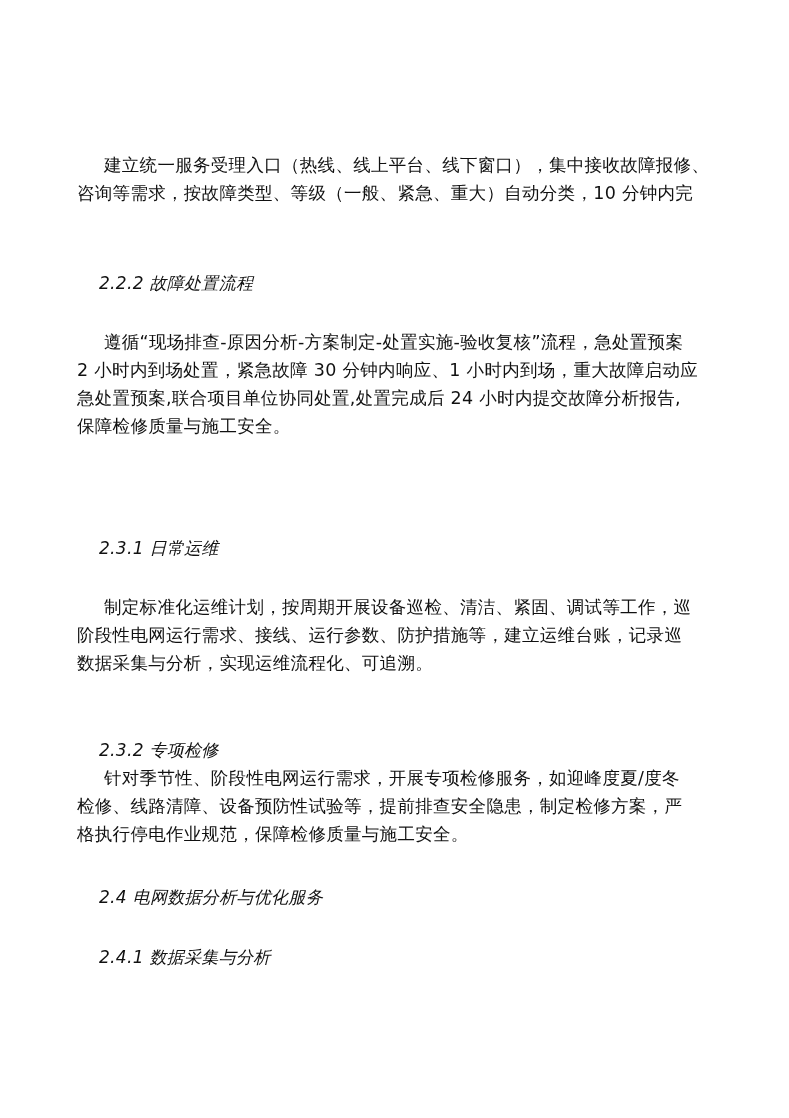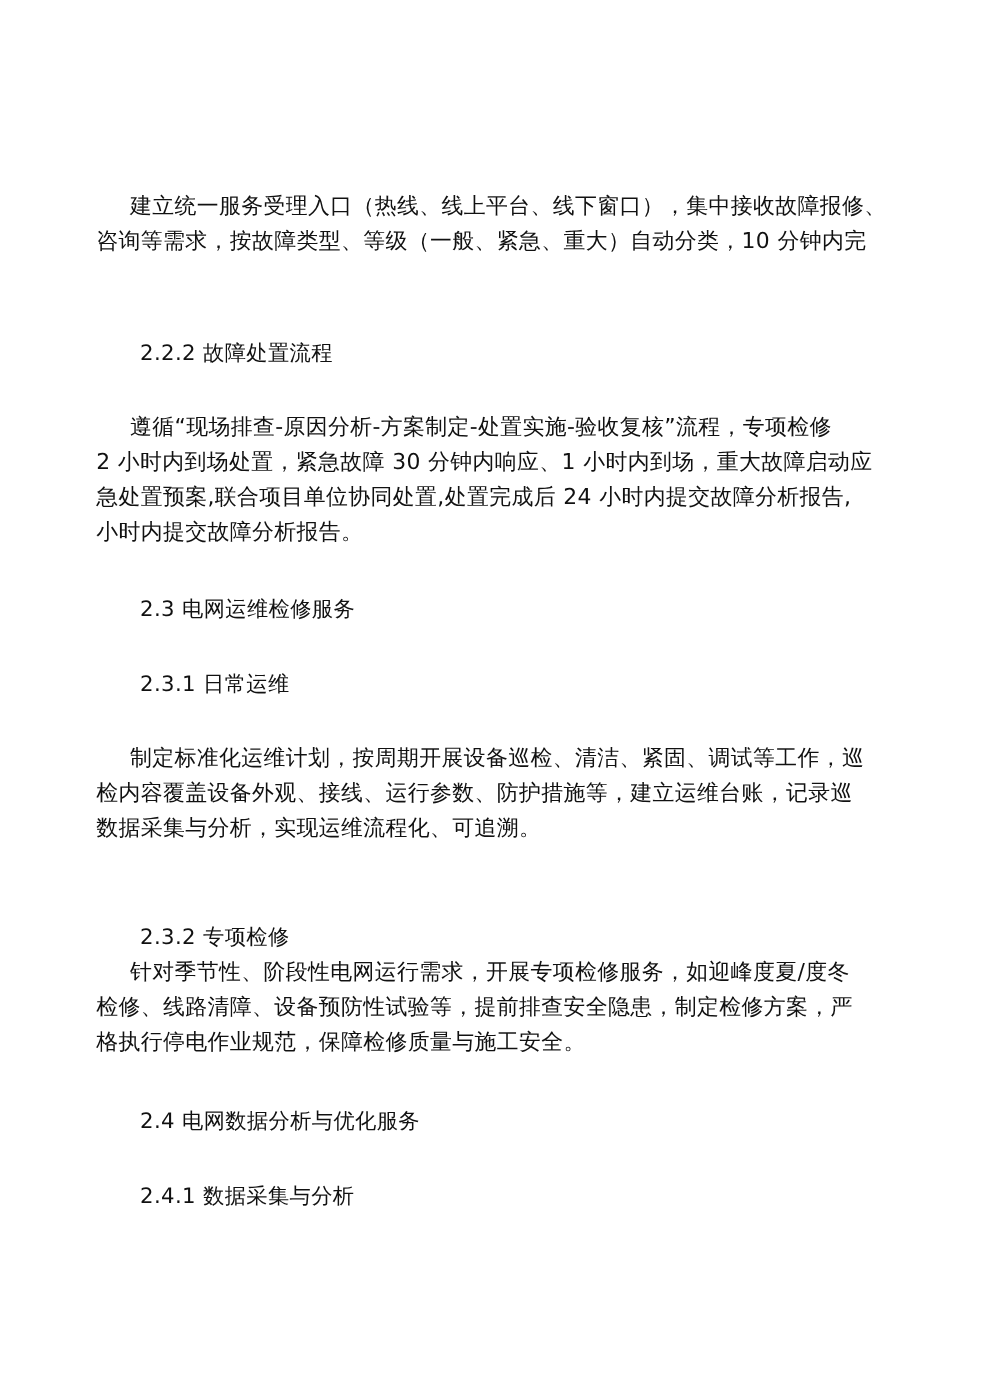--- a/index.html
+++ b/index.html
@@ -8,43 +8,42 @@
       font-family: "DejaVu Sans", "Liberation Sans", sans-serif;
       color: #111111;
     }
     .page { position: absolute; left: 0; top: 0; width: 789px; height: 1042px; }
     .line {
       position: absolute; left: 77px; width: 640px;
       font-size: 17.5px; line-height: 27px; white-space: nowrap;
       letter-spacing: 0.3px;
     }
     .indent { left: 104px; }
-    .heading { left: 112px; font-size: 17px; }
+    .heading { left: 99px; font-size: 17px; font-style: italic; }
   </style>
 </head>
 <body>
 
 <div class="page">
 
   <div class="line indent" style="top:152px">建立统一服务受理入口（热线、线上平台、线下窗口），集中接收故障报修、</div>
   <div class="line" style="top:180px">咨询等需求，按故障类型、等级（一般、紧急、重大）自动分类，10 分钟内完</div>
 
   <div class="line heading" style="top:270px">2.2.2 故障处置流程</div>
 
-  <div class="line indent" style="top:329px">遵循“现场排查-原因分析-方案制定-处置实施-验收复核”流程，专项检修</div>
+  <div class="line indent" style="top:329px">遵循“现场排查-原因分析-方案制定-处置实施-验收复核”流程，急处置预案</div>
   <div class="line" style="top:357px">2 小时内到场处置，紧急故障 30 分钟内响应、1 小时内到场，重大故障启动应</div>
   <div class="line" style="top:385px">急处置预案,联合项目单位协同处置,处置完成后 24 小时内提交故障分析报告,</div>
-  <div class="line" style="top:413px">小时内提交故障分析报告。</div>
+  <div class="line" style="top:413px">保障检修质量与施工安全。</div>
 
-  <div class="line heading" style="top:475px">2.3 电网运维检修服务</div>
 
   <div class="line heading" style="top:535px">2.3.1 日常运维</div>
 
   <div class="line indent" style="top:594px">制定标准化运维计划，按周期开展设备巡检、清洁、紧固、调试等工作，巡</div>
-  <div class="line" style="top:622px">检内容覆盖设备外观、接线、运行参数、防护措施等，建立运维台账，记录巡</div>
+  <div class="line" style="top:622px">阶段性电网运行需求、接线、运行参数、防护措施等，建立运维台账，记录巡</div>
   <div class="line" style="top:650px">数据采集与分析，实现运维流程化、可追溯。</div>
 
   <div class="line heading" style="top:737px">2.3.2 专项检修</div>
 
   <div class="line" style="top:793px">检修、线路清障、设备预防性试验等，提前排查安全隐患，制定检修方案，严</div>
   <div class="line indent" style="top:765px">针对季节性、阶段性电网运行需求，开展专项检修服务，如迎峰度夏/度冬</div>
   <div class="line" style="top:821px">格执行停电作业规范，保障检修质量与施工安全。</div>
 
   <div class="line heading" style="top:884px">2.4 电网数据分析与优化服务</div>
 

